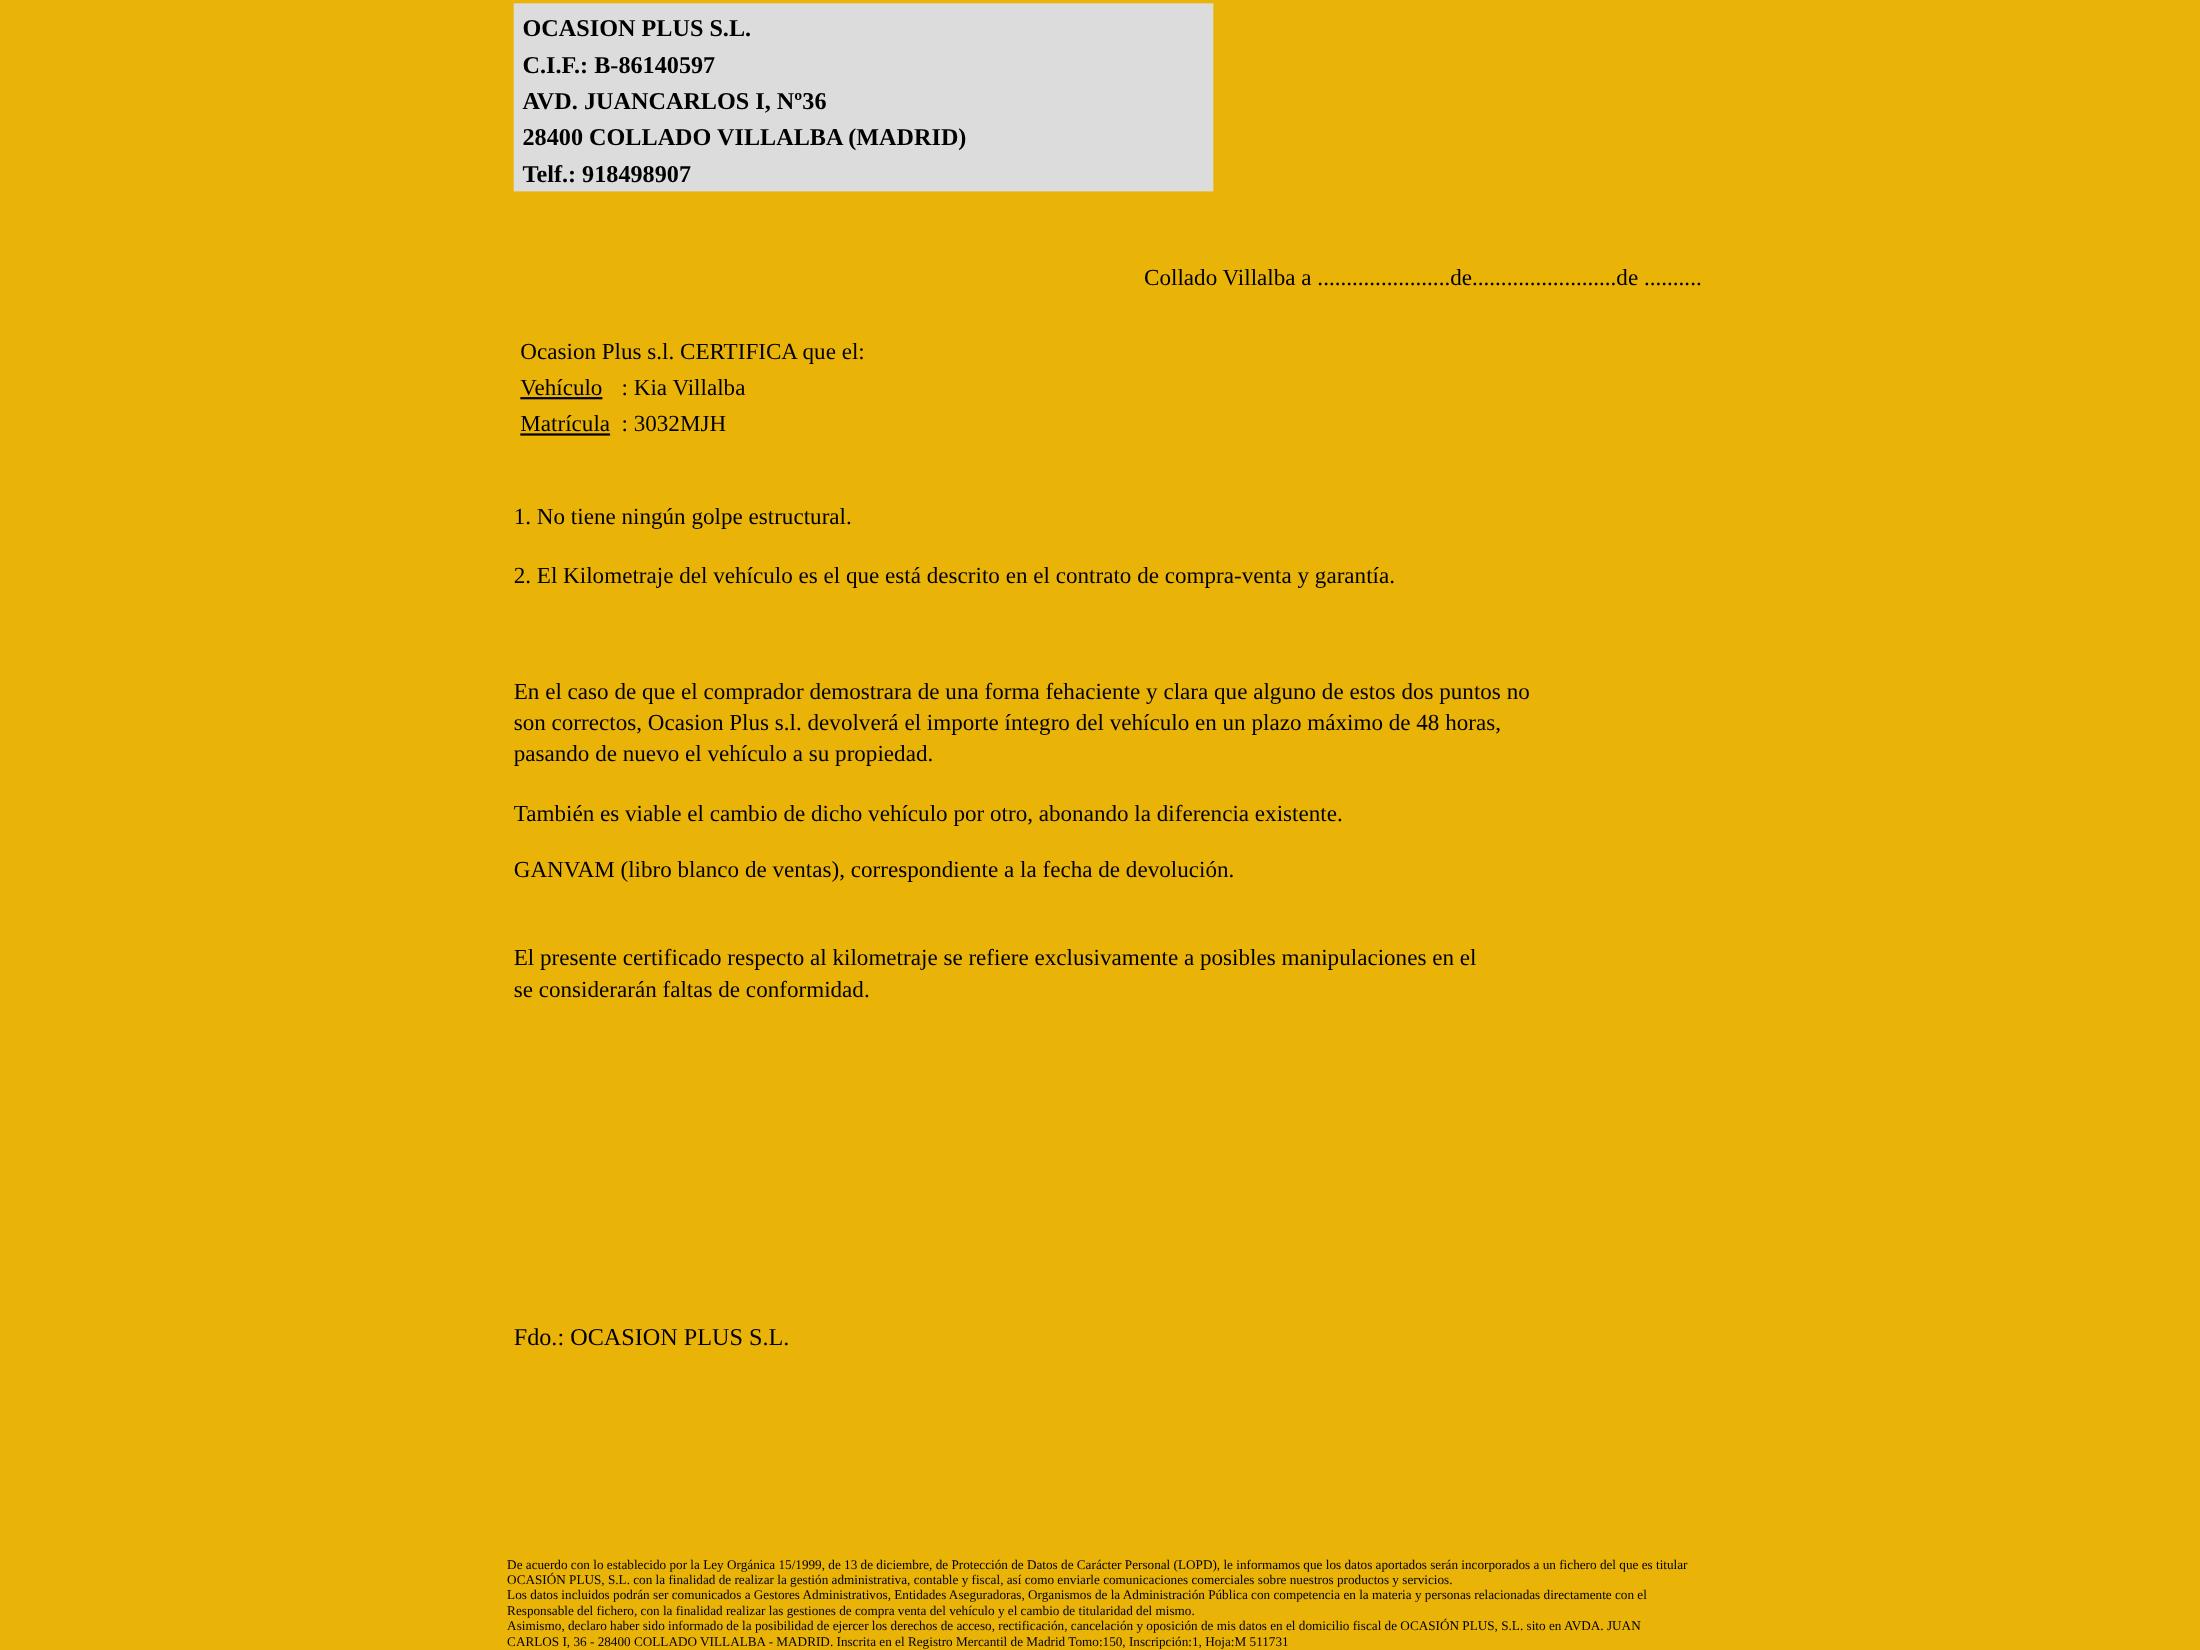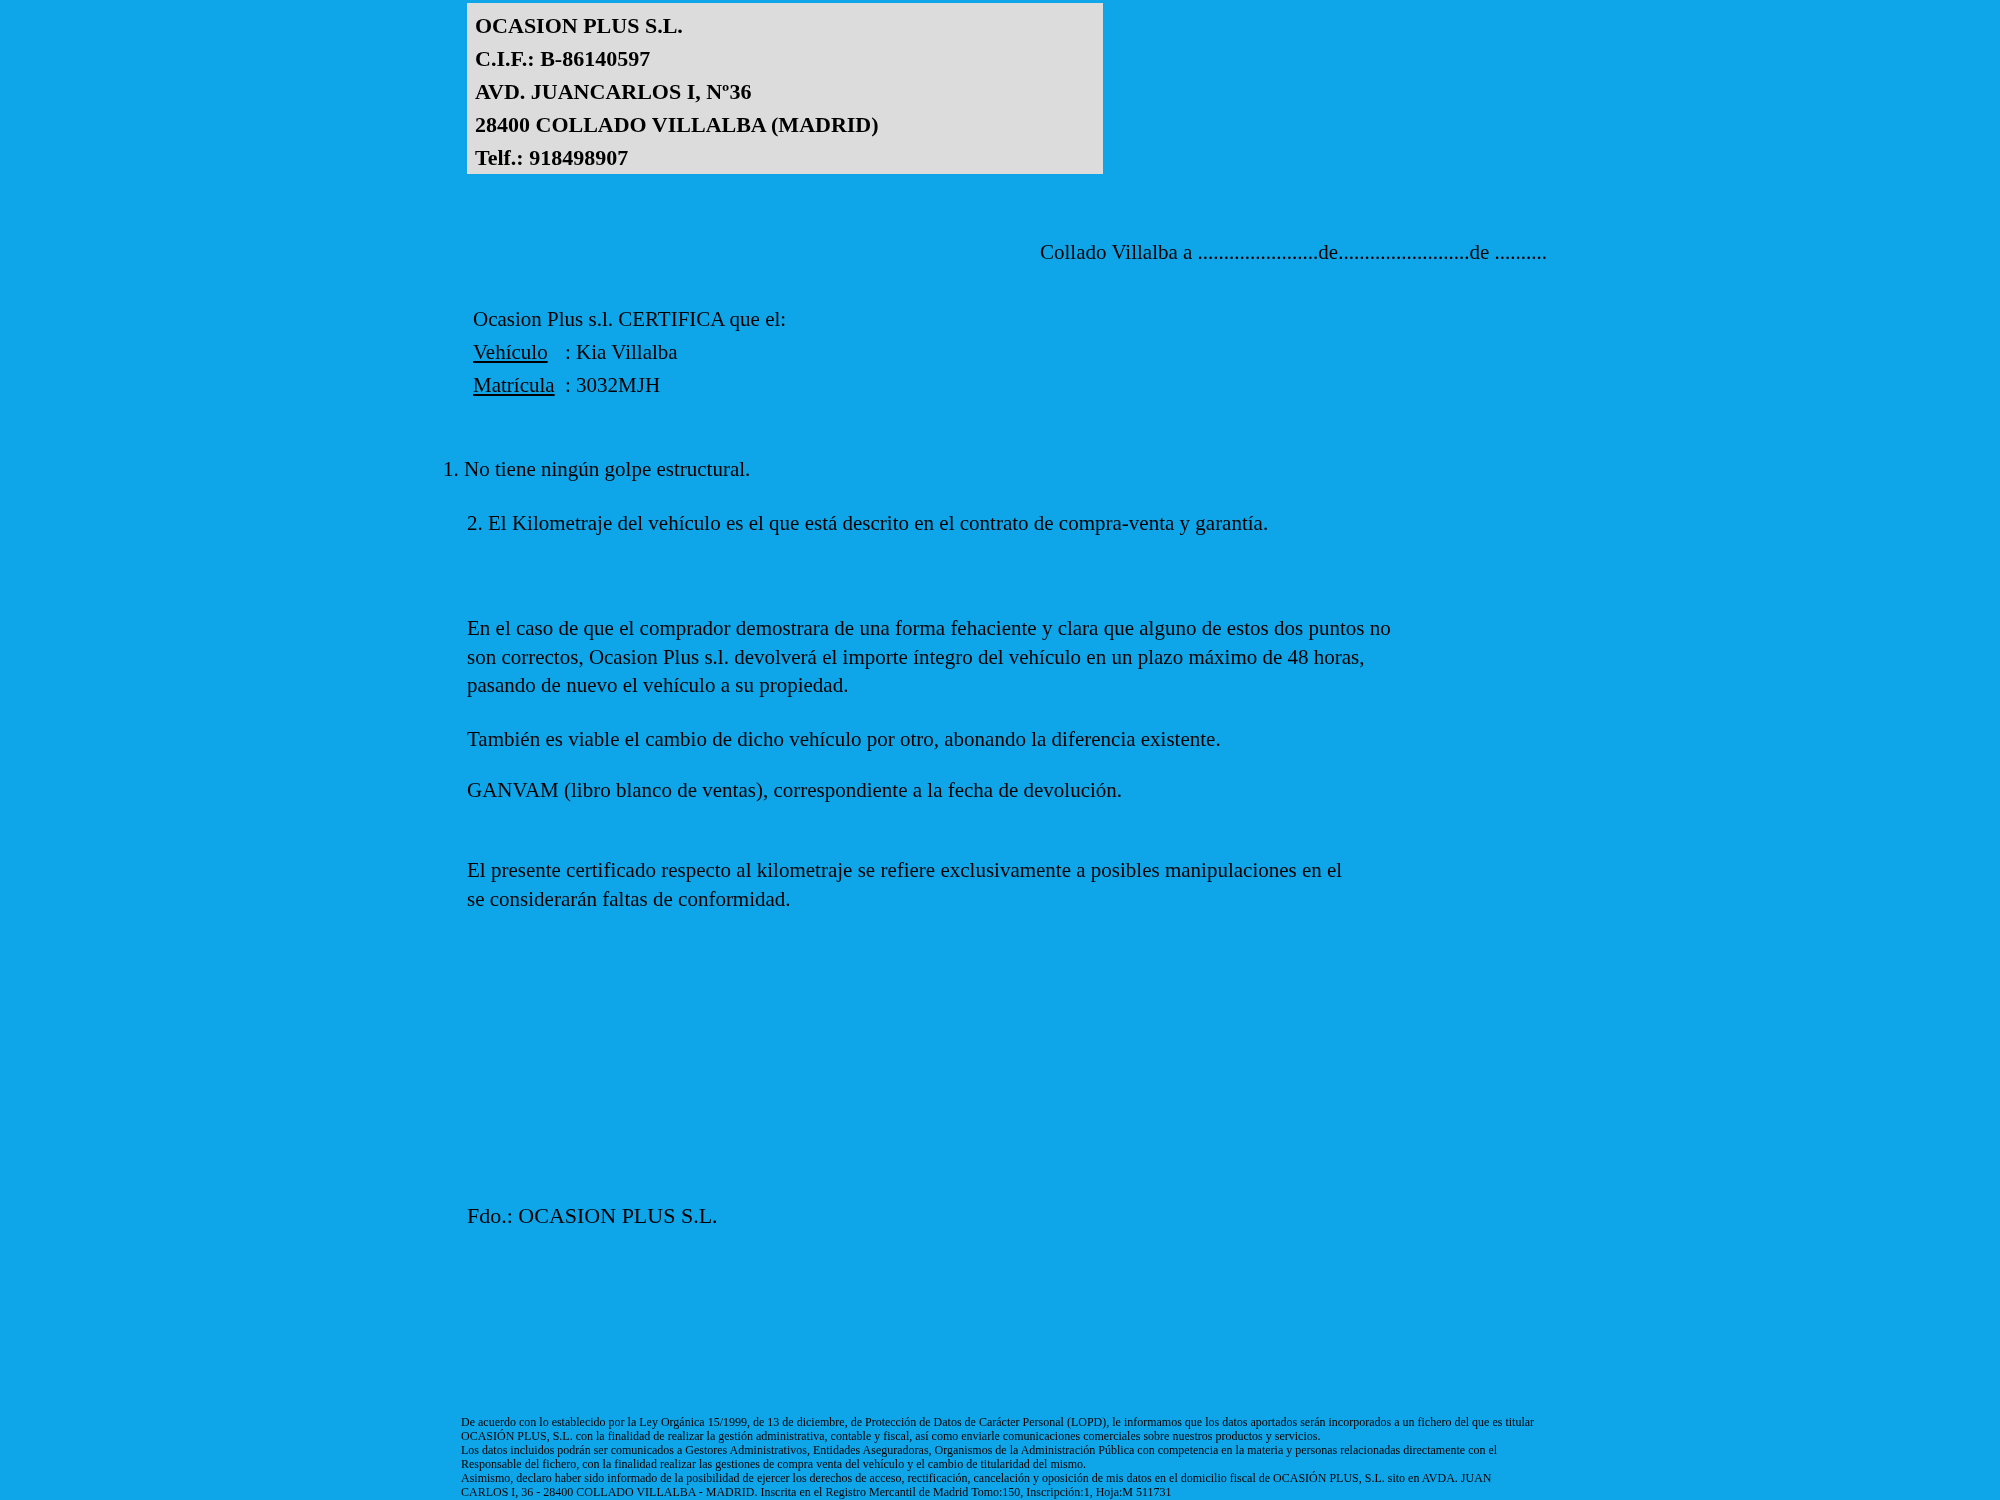--- a/index.html
+++ b/index.html
@@ -1,20 +1,20 @@
 <!DOCTYPE html>
 <html><head>
 <meta charset="utf-8">
 <style>
   html,body{margin:0;padding:0;background:#ffffff;}
   #page{
     position:relative;
     width:2000px;
     height:1500px;
-    background:#0ea5e9;
+    background:#eab308;
     font-family:"Liberation Serif","DejaVu Serif",serif;
     color:#000000;
     overflow:hidden;
   }
   .abs{position:absolute;}
   #header-box{
     left:467px; top:3px; width:636px; height:171px;
     background:#dcdcdc;
     padding:6px 0 0 8px;
     box-sizing:border-box;
@@ -35,21 +35,21 @@
     line-height:33px;
     white-space:nowrap;
   }
   .cert-label{display:inline-block;width:92px;}
   .u{text-decoration:underline;}
   .body-text{
     font-size:21px;
     line-height:28.5px;
     white-space:nowrap;
   }
-  #point-1{left:443px; top:455px;}
+  #point-1{left:467px; top:455px;}
   #point-2{left:467px; top:509px;}
   #para-1{left:467px; top:614px;}
   #para-2{left:467px; top:725px;}
   #para-3{left:467px; top:776px;}
   #para-4{left:467px; top:856px;}
   #signature-line{left:467px; top:1203px; font-size:22px; white-space:nowrap;}
   #legal-footer{
     left:461px; top:1416px; width:1110px;
     font-size:12px;
     line-height:13.9px;

